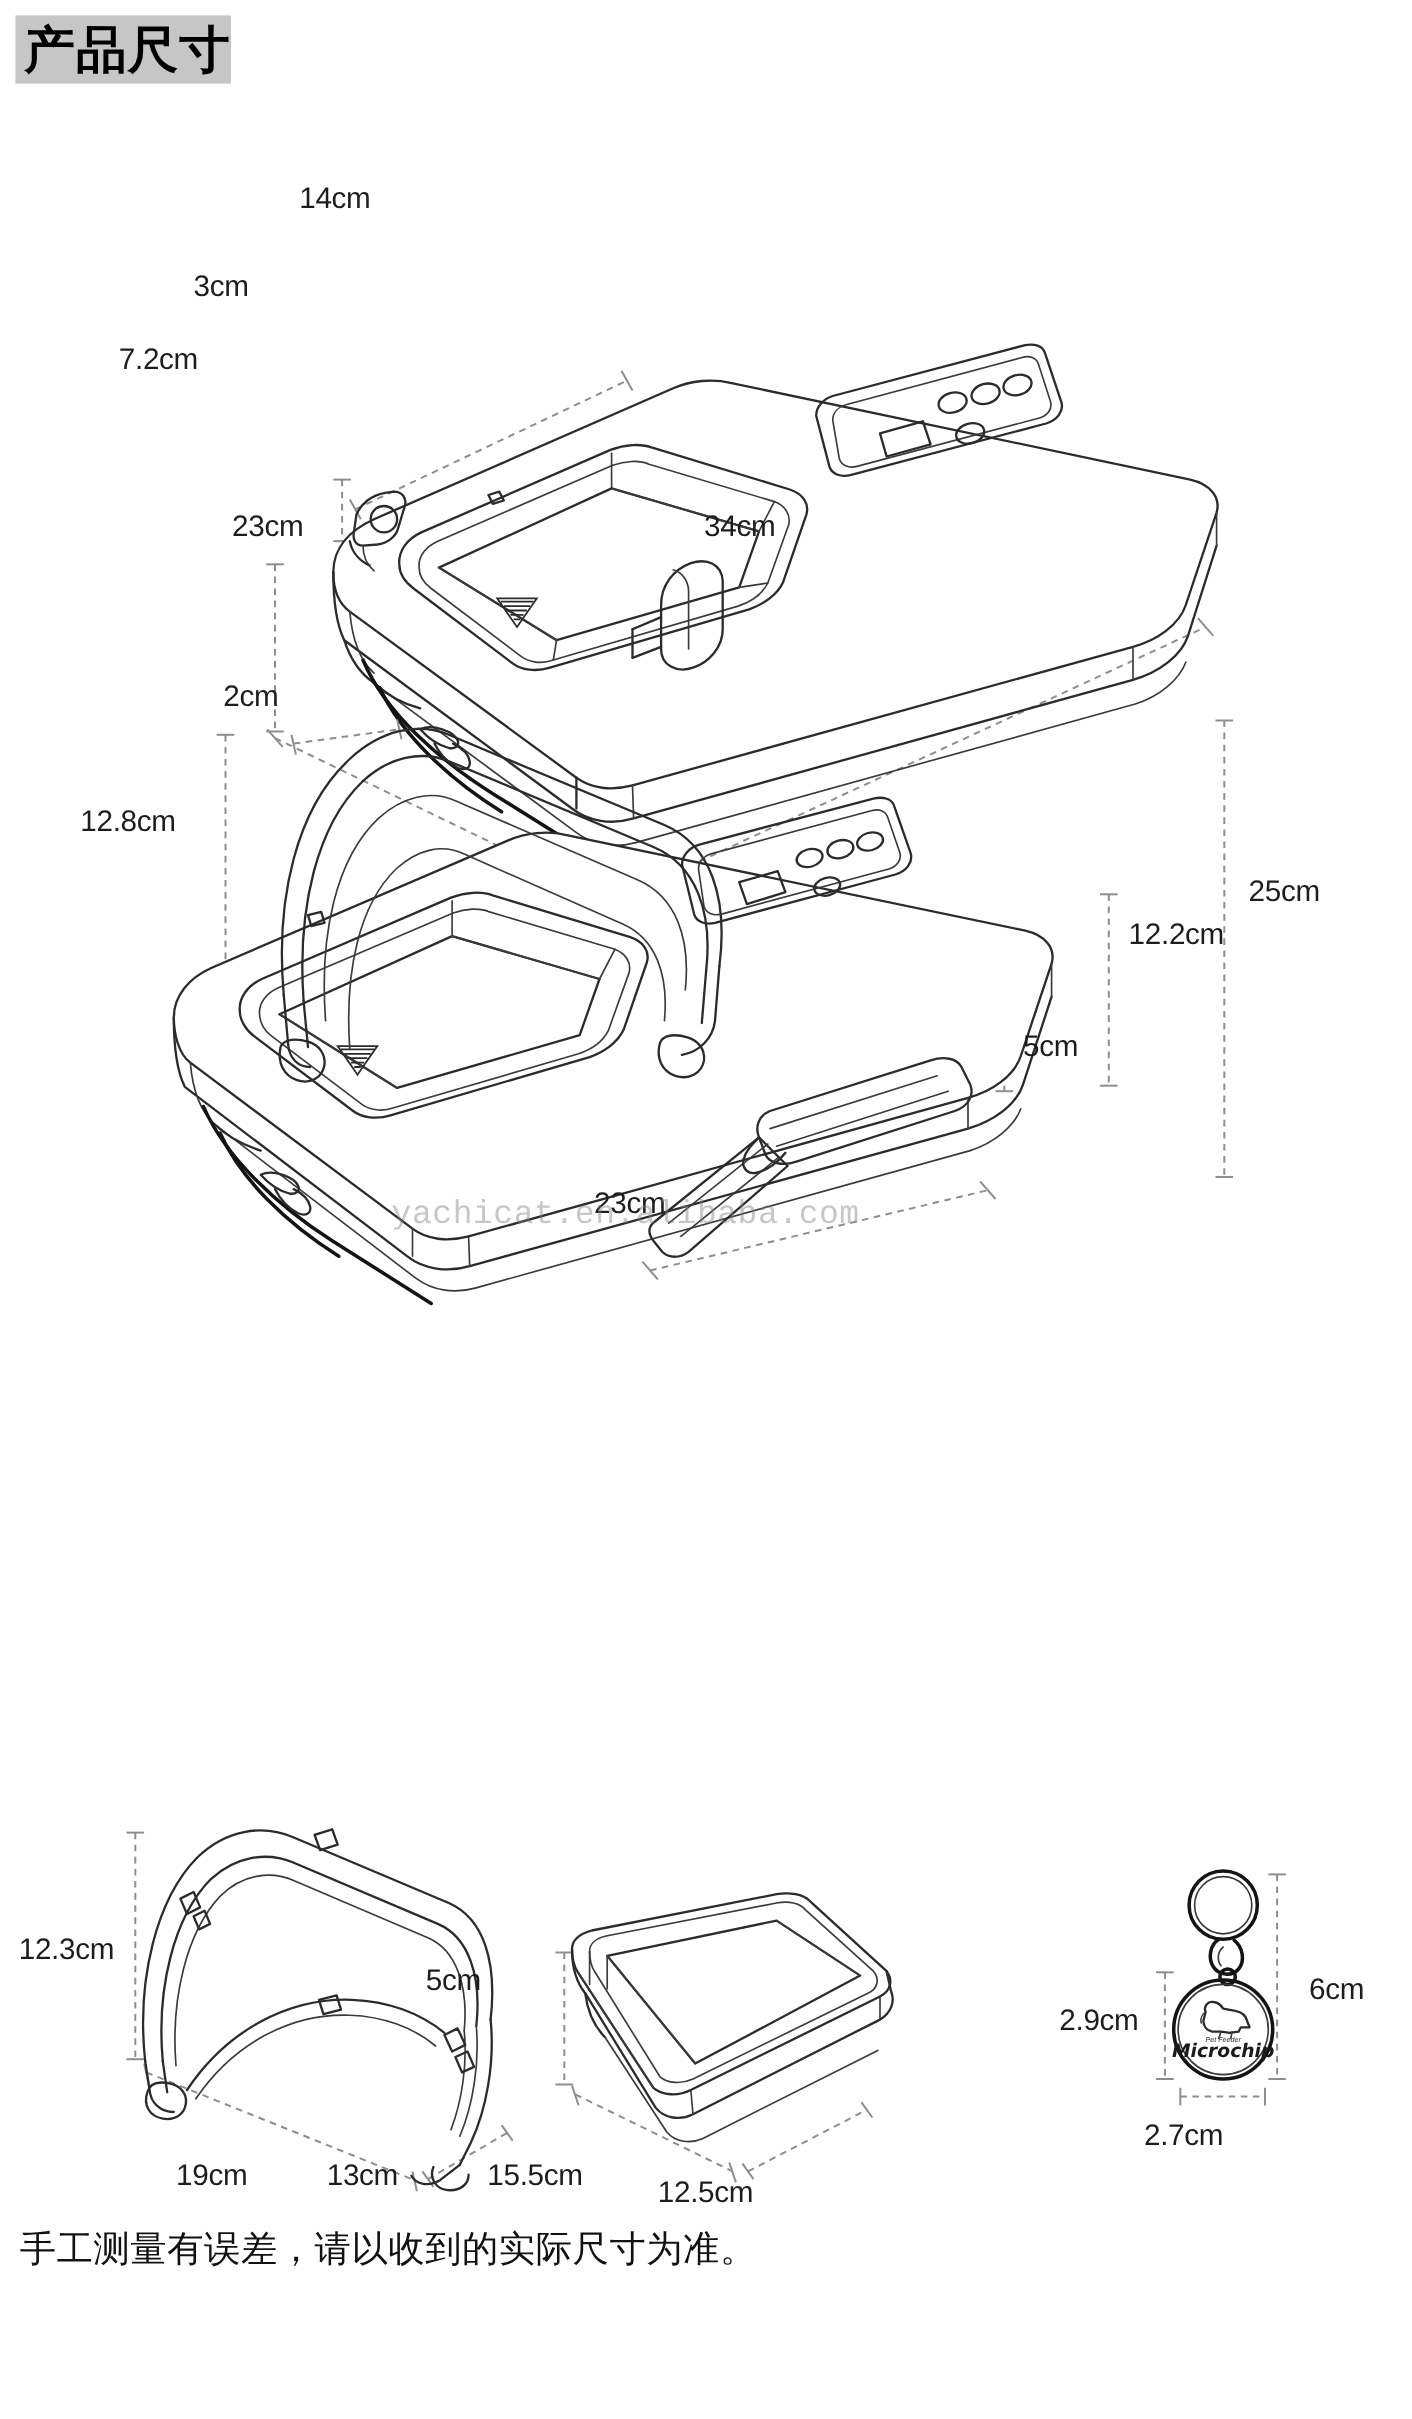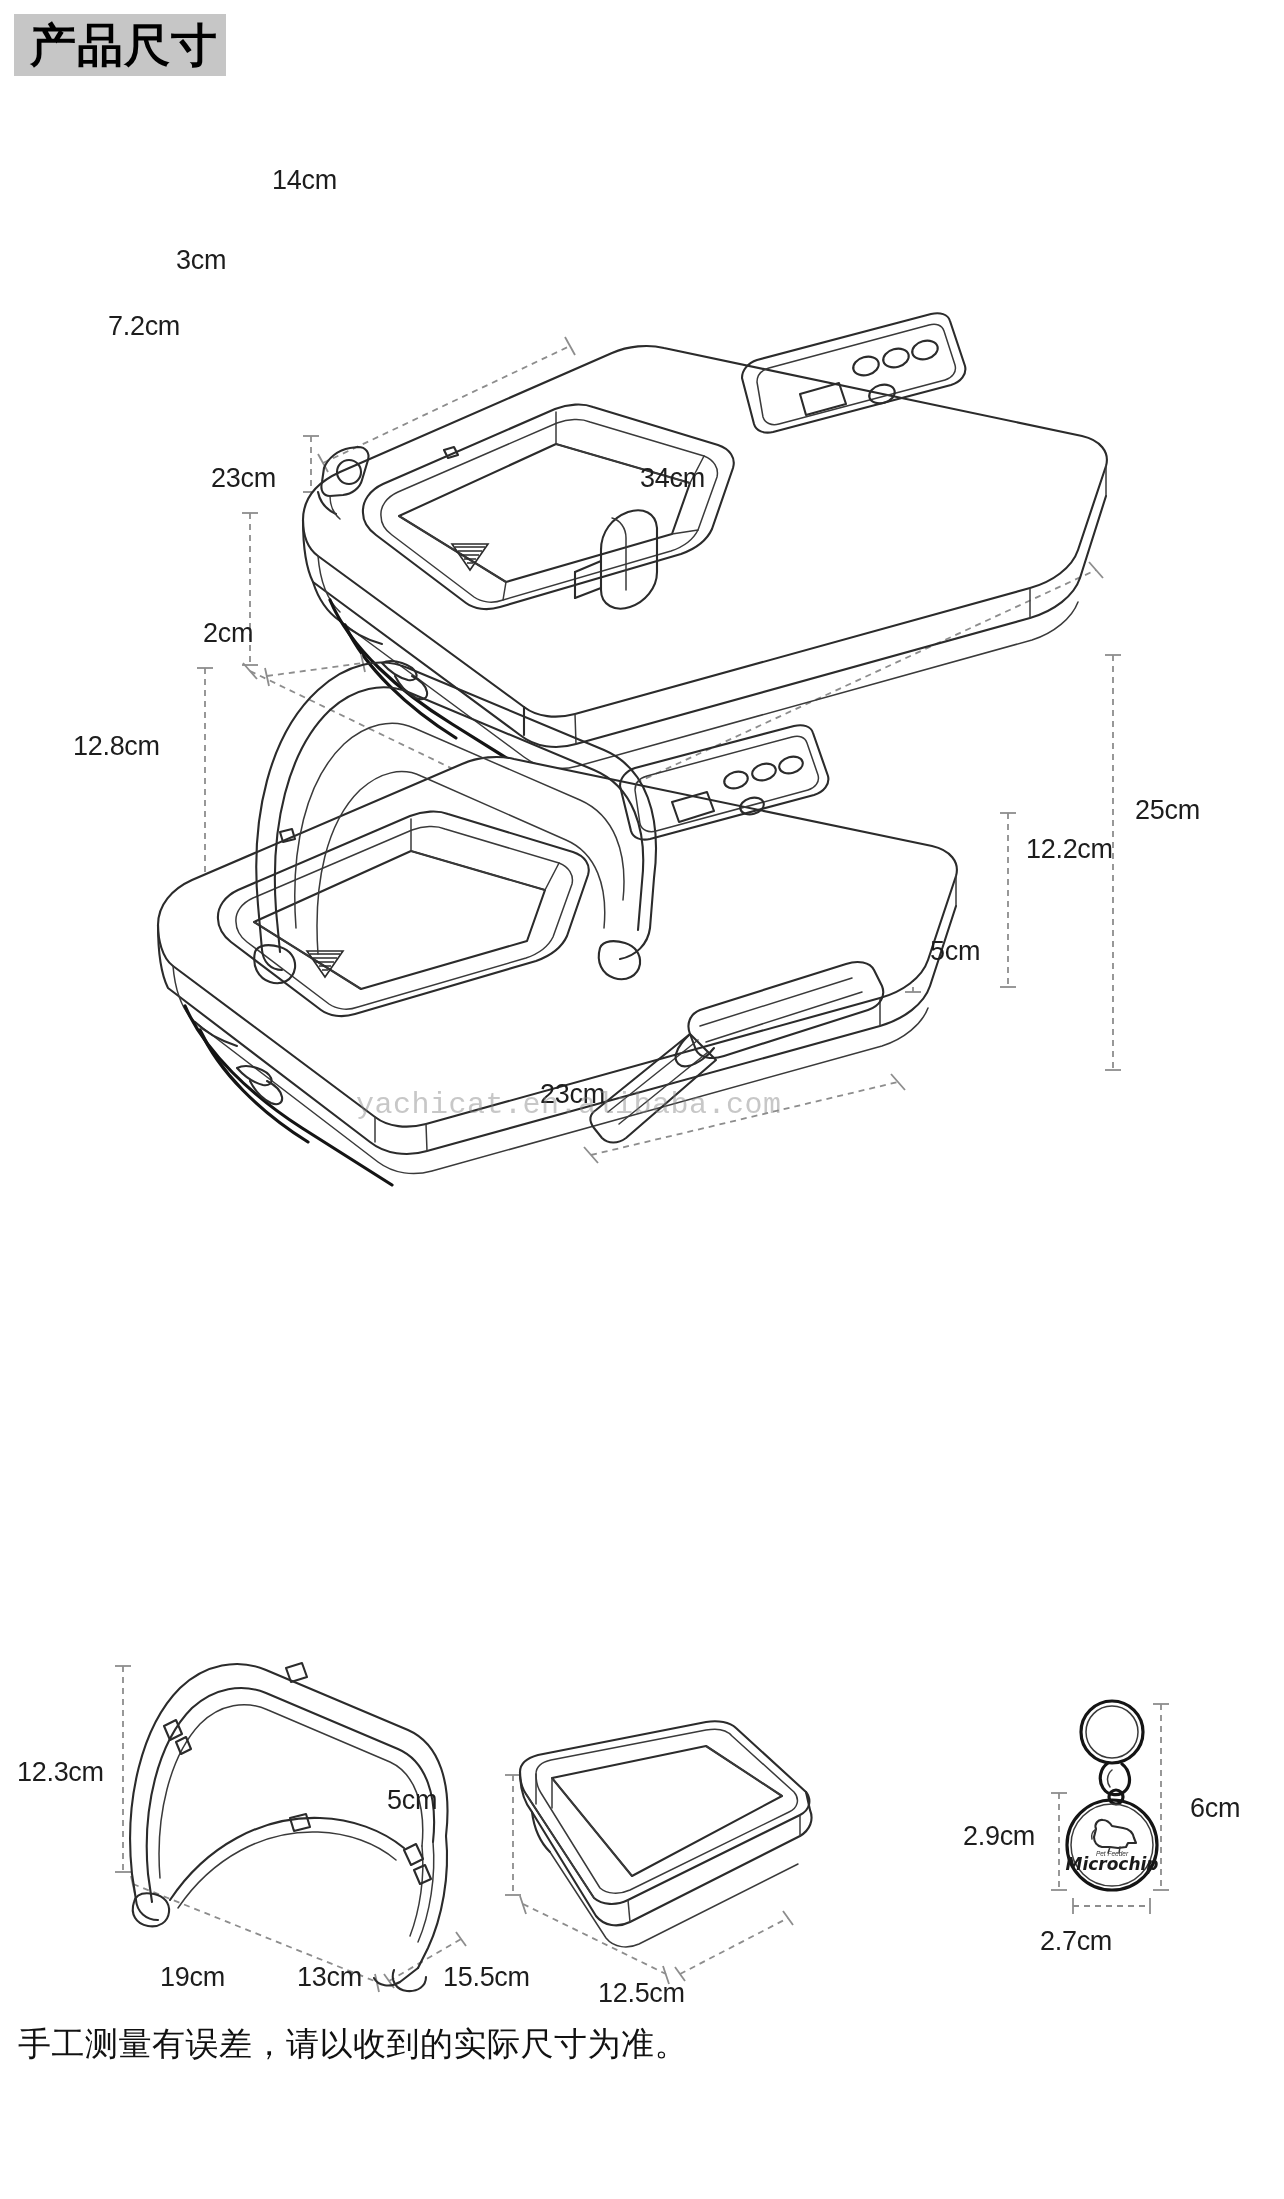--- a/index.html
+++ b/index.html
@@ -14,26 +14,26 @@
     font-family: "Liberation Sans", "DejaVu Sans", sans-serif;
     color: #1a1a1a;
     overflow: hidden;
   }
 
   
   #header-banner {
     position: absolute;
     left: 14px;
     top: 14px;
-    width: 212px;
+    width: 196px;
     height: 62px;
     background: #c6c6c6;
     display: flex;
     align-items: center;
-    justify-content: center;
+    justify-content: flex-end;
     padding-left: 8px;
     box-sizing: border-box;
   }
   #header-title {
     font-family: "DejaVu Sans", "Liberation Sans", sans-serif;
     font-size: 46px;
     font-weight: 700;
     letter-spacing: 1px;
     color: #000;
     line-height: 1;

